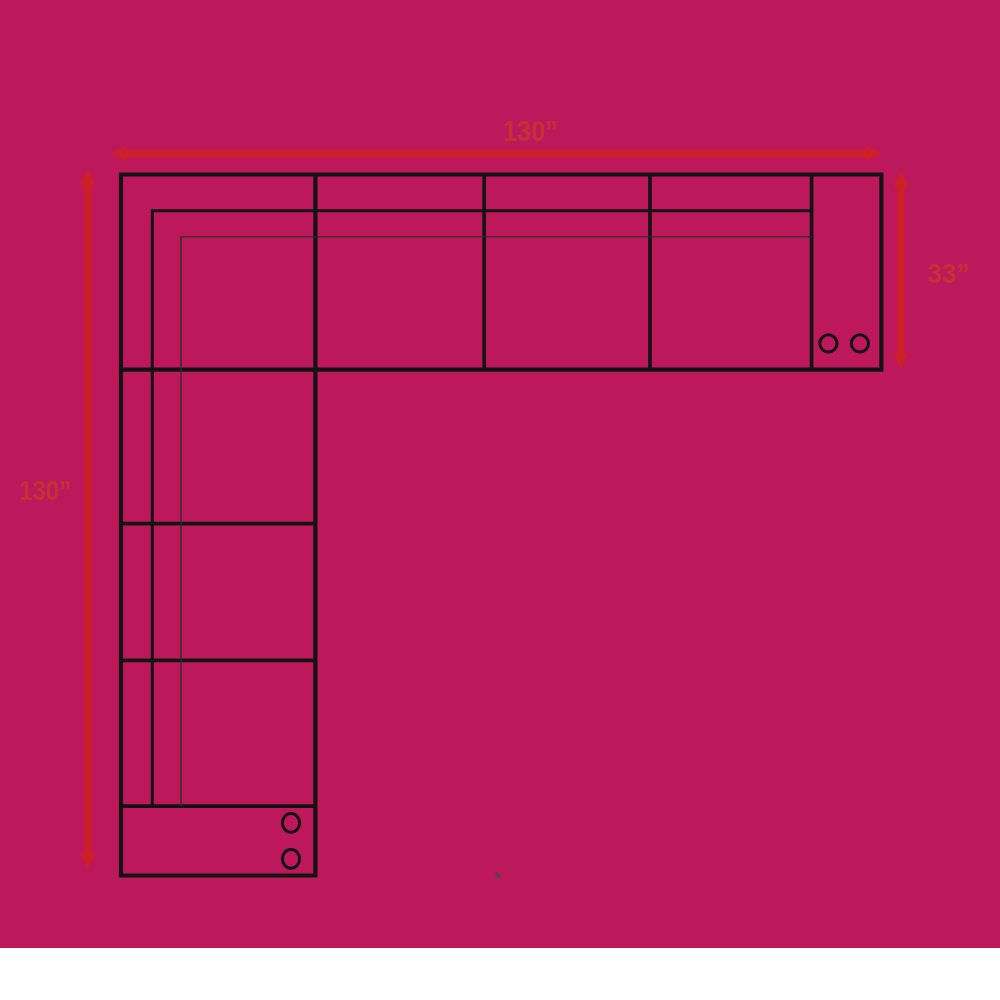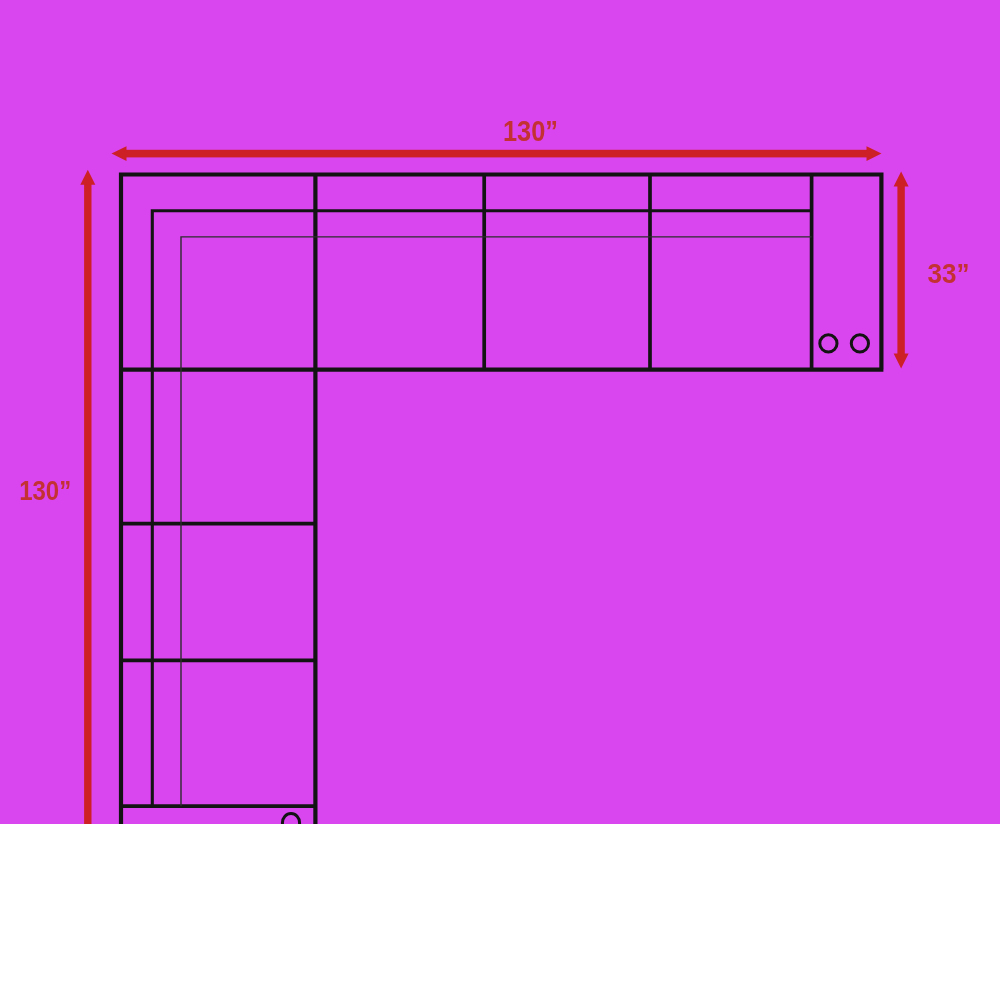--- a/index.html
+++ b/index.html
@@ -1,16 +1,16 @@
 <!DOCTYPE html>
 <html><head>
 <meta charset="utf-8">
 <style>
   html,body{margin:0;padding:0;background:#ffffff;}
-  .stage{position:relative;width:1000px;height:824px;background:#d946ef;overflow:hidden;
+  .stage{position:relative;width:1000px;height:948px;background:#be185d;overflow:hidden;
          font-family:"Liberation Sans", sans-serif;}
 </style>
 </head>
 <body>
 <div class="stage">
 <svg width="1000" height="1000" viewBox="0 0 1000 1000" xmlns="http://www.w3.org/2000/svg" style="filter:blur(0.4px);">
 
   <g fill="#cd2026" stroke="none">
     <rect x="123" y="149.8" width="747" height="7.6"></rect>
     <polygon points="111.5,153.6 126.5,146.2 126.5,161.0"></polygon>

